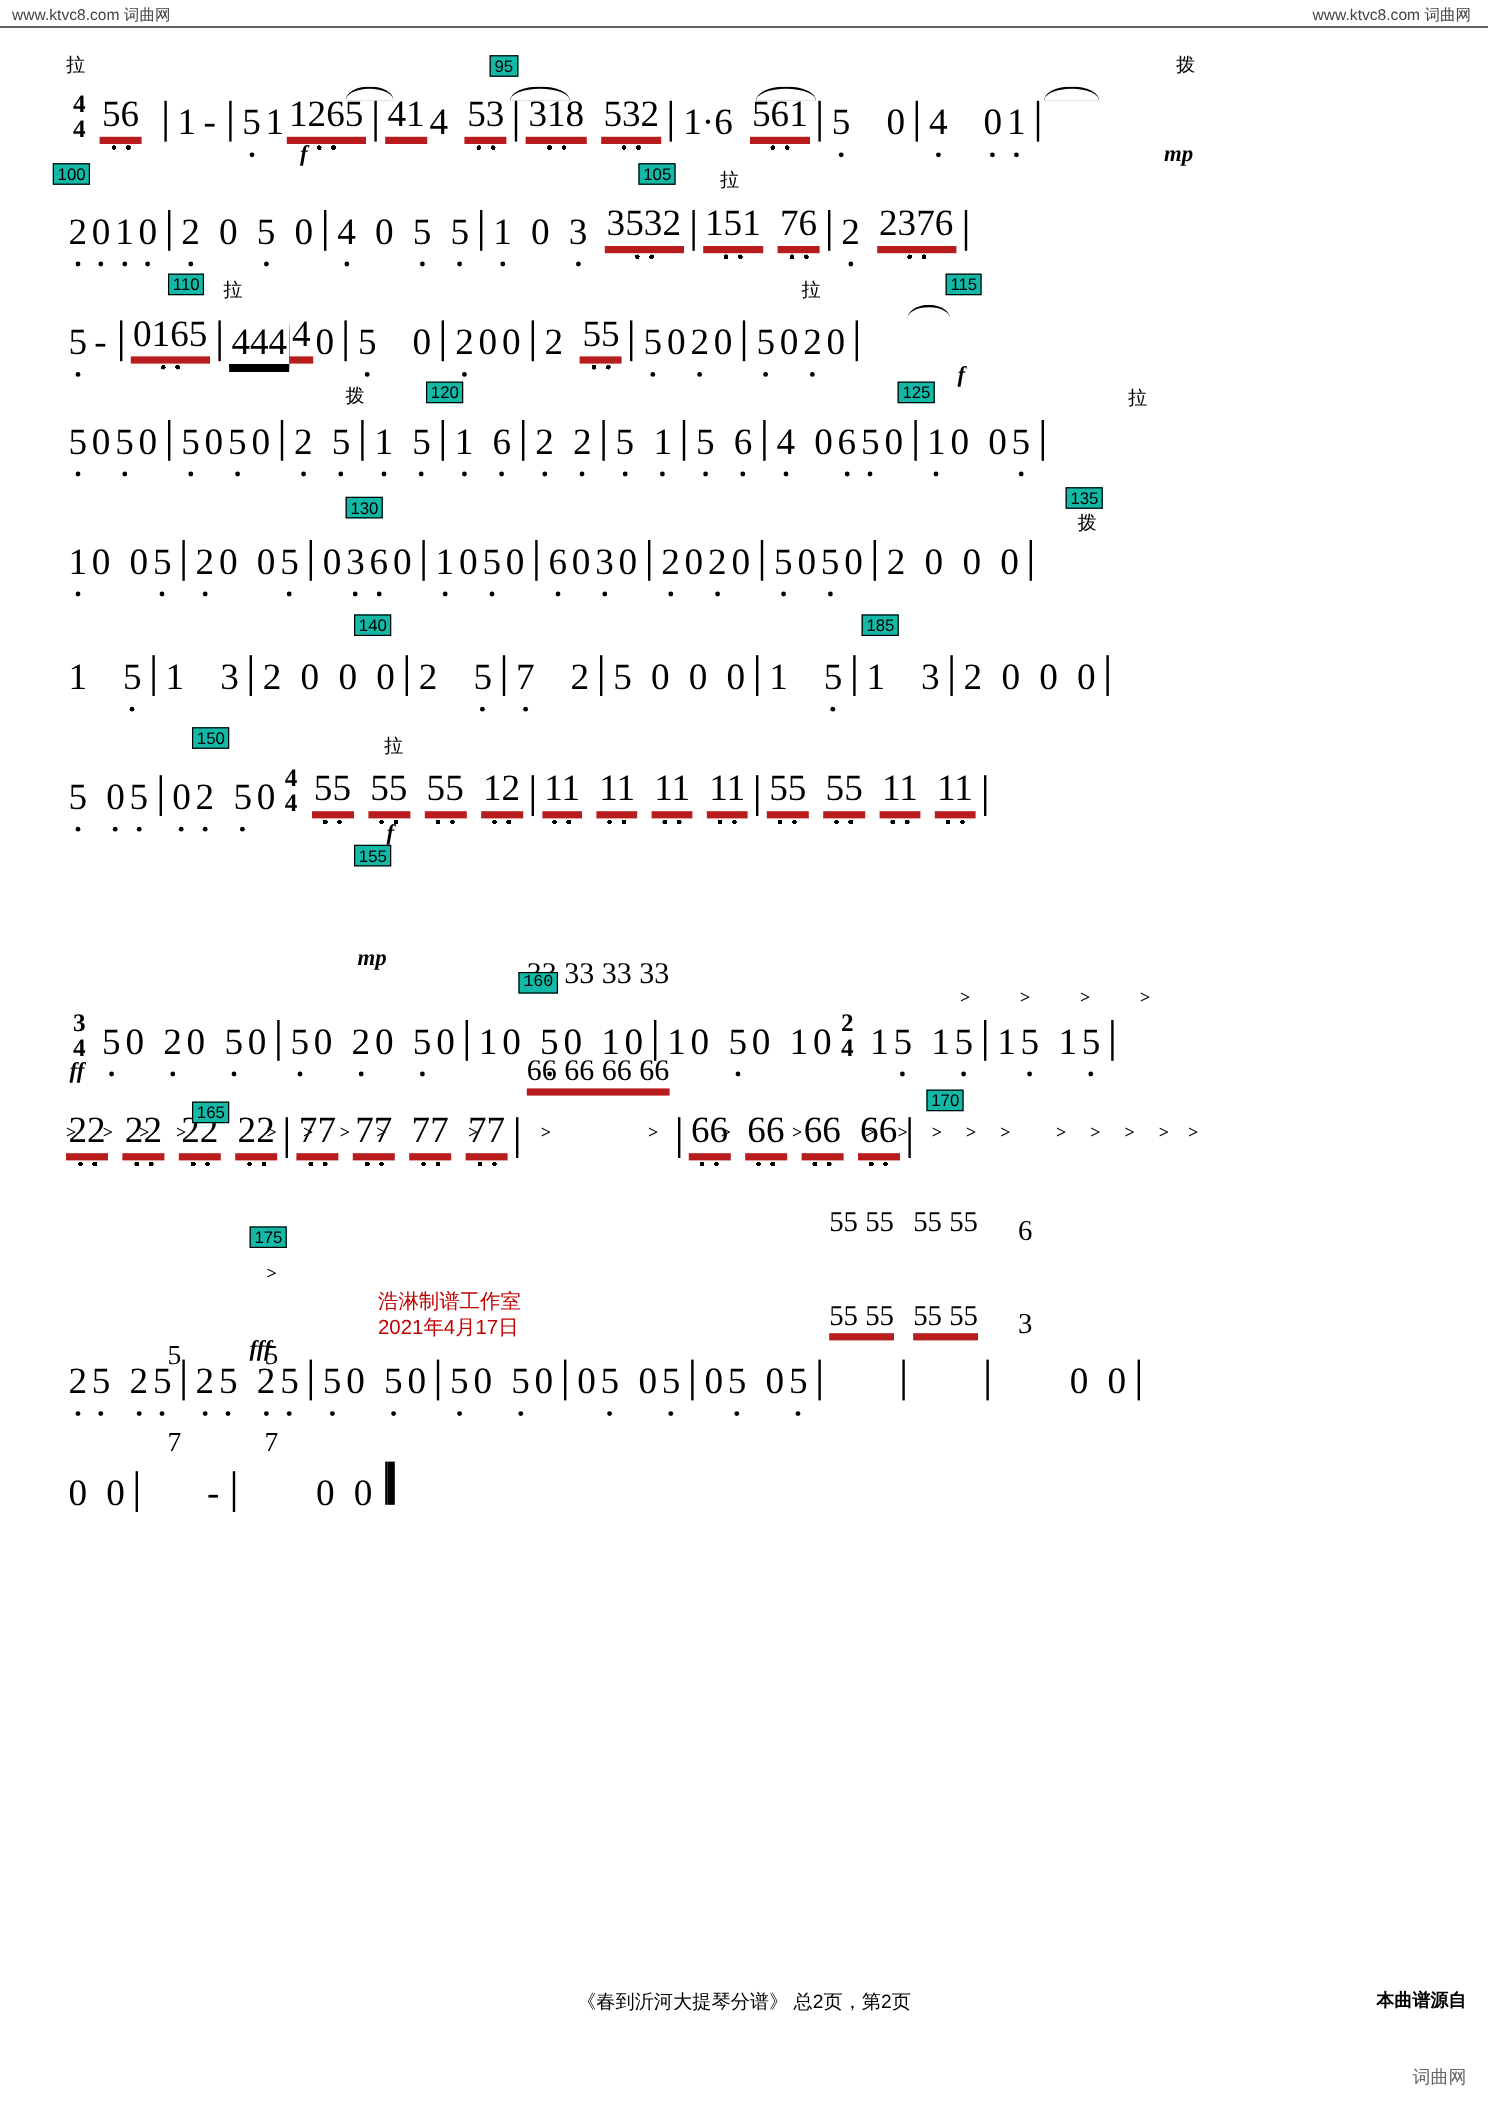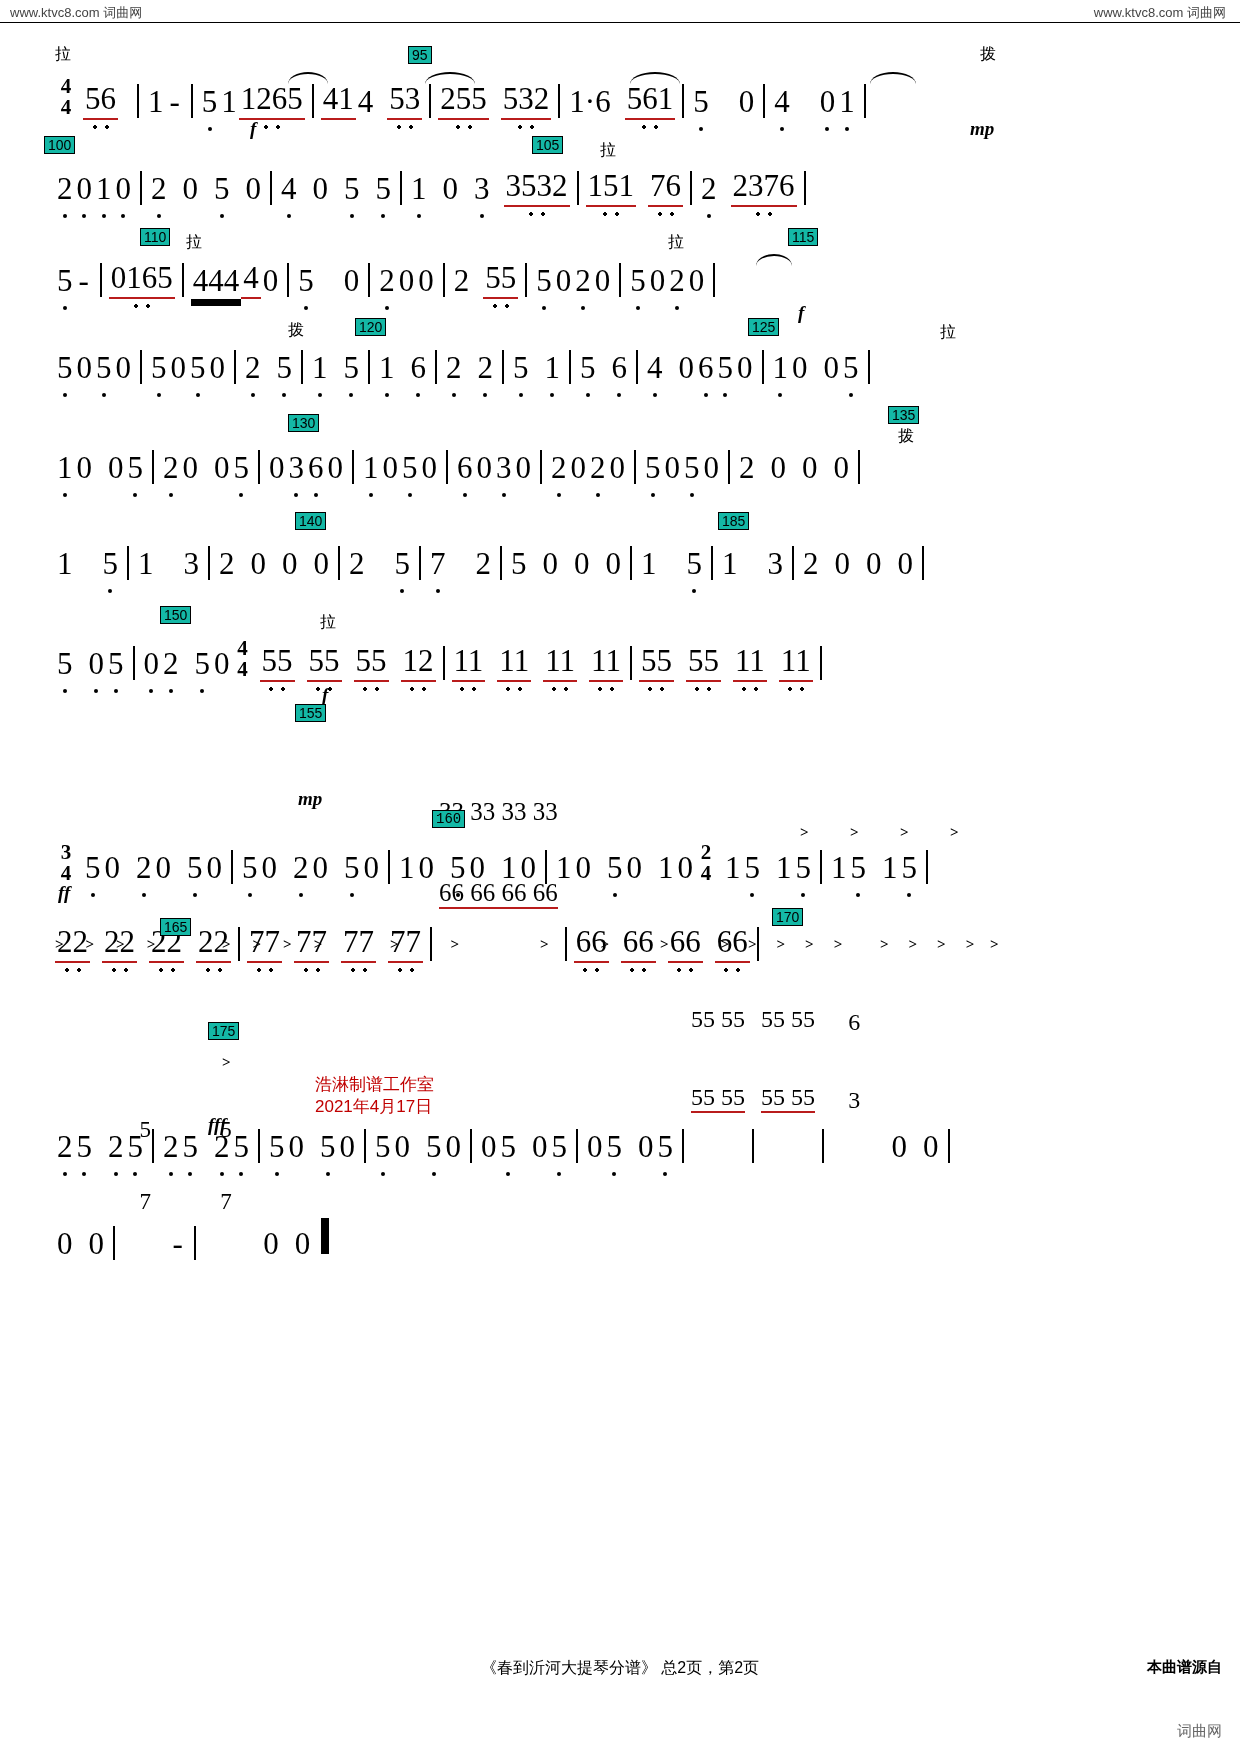--- a/index.html
+++ b/index.html
@@ -39,21 +39,21 @@
     white-space:pre;
   }
   
   .n{position:relative;display:inline-block;padding:0 2px;}
   .n.dotd::after{content:"";position:absolute;left:50%;bottom:-11px;width:4px;height:4px;border-radius:50%;background:#000;transform:translateX(-50%);}
   .n.dotd2::after{content:"";position:absolute;left:50%;bottom:-11px;width:16px;height:4px;background:
      radial-gradient(circle 2px at 2px 2px,#000 99%,transparent 100%),
      radial-gradient(circle 2px at 14px 2px,#000 99%,transparent 100%);
      transform:translateX(-50%);}
   
-  .u1{border-bottom:2px solid #b91c1c;padding-bottom:1px;}
+  .u1{border-bottom:6px solid #b91c1c;padding-bottom:1px;}
   .u2{box-shadow:0 3px 0 0 #000, 0 7px 0 0 #000;}
   .bar{display:inline-block;width:2px;height:34px;background:#000;margin:0 7px 2px 7px;vertical-align:bottom;}
   .sp{display:inline-block;width:12px;}
   .spx{display:inline-block;width:26px;}
   .dash{display:inline-block;padding:0 4px;}
   
   .mnum{
     position:absolute;top:0px;
     border:1px solid #000;font-family:"Liberation Sans",sans-serif;
     font-size:14px;line-height:16px;padding:0 3px;background:#14b8a6;
@@ -122,21 +122,21 @@
     <span class="n u1 dotd2">56</span><span class="sp"></span>
     <span class="bar"></span>
     <span class="n">1</span><span class="dash">-</span>
     <span class="bar"></span>
     <span class="n dotd">5</span><span class="n">1</span>
     <span class="n u1 dotd2">1265</span>
     <span class="bar"></span>
     <span class="n u1">41</span><span class="n">4</span><span class="sp"></span>
     <span class="n u1 dotd2">53</span>
     <span class="bar"></span>
-    <span class="n u1 dotd2">255</span><span class="sp"></span><span class="n u1 dotd2">532</span>
+    <span class="n u1 dotd2">318</span><span class="sp"></span><span class="n u1 dotd2">532</span>
     <span class="bar"></span>
     <span class="n">1·6</span><span class="sp"></span><span class="n u1 dotd2">561</span>
     <span class="bar"></span>
     <span class="n dotd">5</span><span class="spx"></span><span class="n">0</span>
     <span class="bar"></span>
     <span class="n dotd">4</span><span class="spx"></span><span class="n dotd">0</span><span class="n dotd">1</span>
     <span class="bar"></span>
   </div>
 </div>
 

